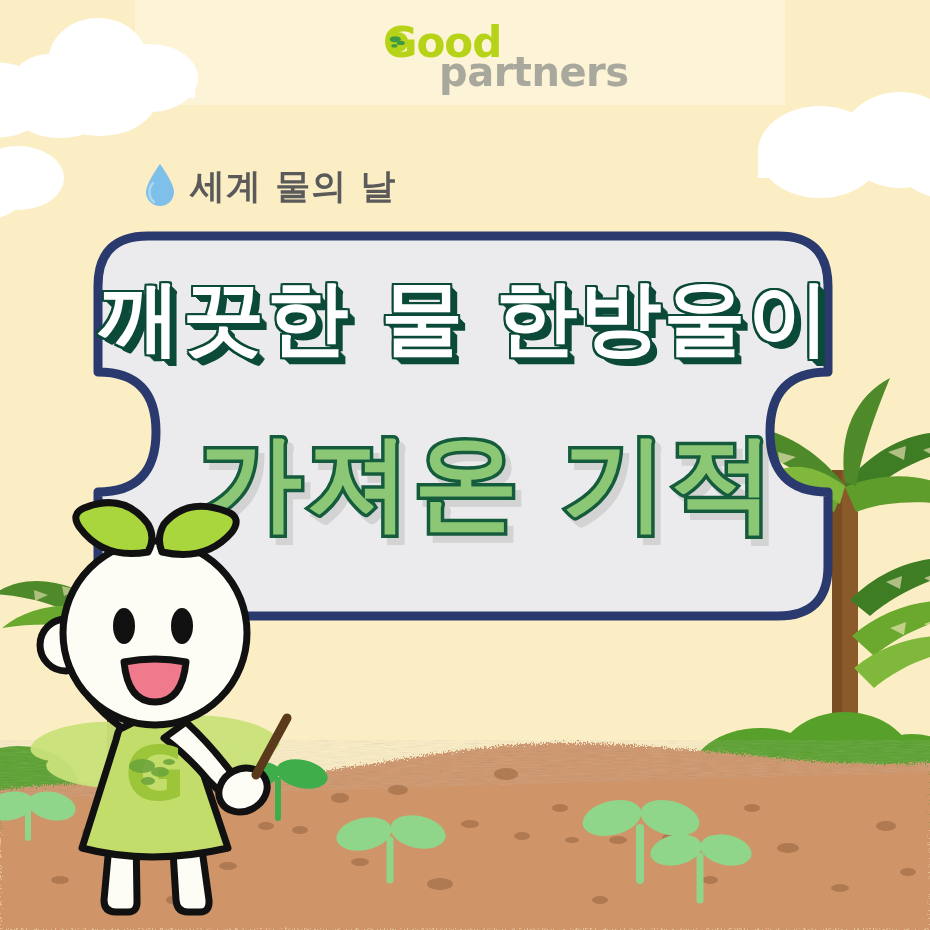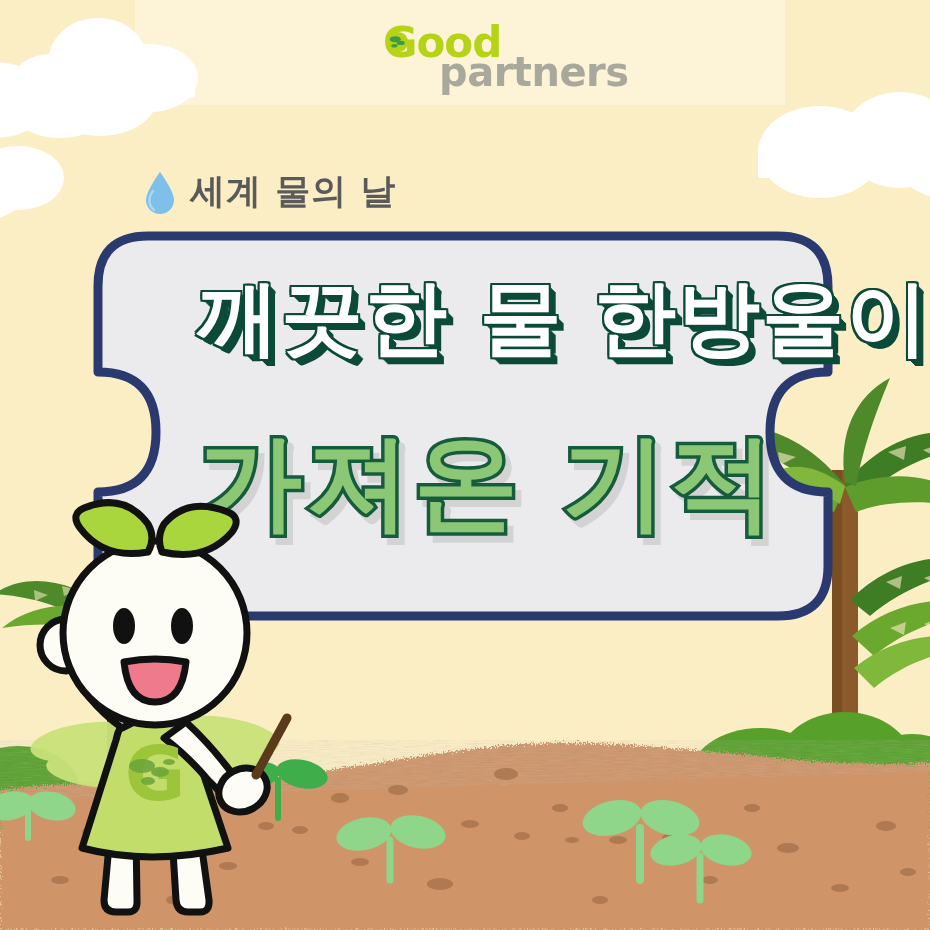--- a/index.html
+++ b/index.html
@@ -24,32 +24,32 @@
     font-size:40px;font-weight:bold;letter-spacing:-0.5px;
     color:#a8a89c;line-height:40px;
     font-family:"DejaVu Sans",sans-serif;
     margin-left:34px;
   }
   .logo-globe{position:absolute;left:22px;top:9px;width:22px;height:22px;}
 
   
   .kicker{
     position:absolute;left:144px;top:163px;
-    display:flex;align-items:flex-end;gap:14px;height:52px;
+    display:flex;align-items:flex-start;gap:14px;height:52px;
   }
   .kicker-drop{width:32px;height:44px;}
   .kicker-text{
     font-size:35px;font-weight:bold;color:#5a5a5a;letter-spacing:1px;
     font-family:"DejaVu Sans",sans-serif;
   }
 
   
   .headline{position:absolute;left:0;top:0;width:930px;height:930px;pointer-events:none;}
   .hl-line1{
-    position:absolute;left:0;top:268px;width:930px;text-align:right;
+    position:absolute;left:0;top:268px;width:930px;text-align:center;
     font-size:82px;font-weight:bold;line-height:100px;letter-spacing:2px;
     color:#ffffff;
     font-family:"DejaVu Sans",sans-serif;
     text-shadow:
       7px 7px 0 #0b4a38, 6px 6px 0 #0b4a38, 5px 5px 0 #0b4a38,
       4px 4px 0 #0b4a38, 3px 3px 0 #0b4a38, 2px 2px 0 #0b4a38,
       1px 1px 0 #0b4a38,
       -2px 0 0 #0b4a38, 2px 0 0 #0b4a38, 0 -2px 0 #0b4a38, 0 2px 0 #0b4a38,
       -2px -2px 0 #0b4a38, 2px -2px 0 #0b4a38, -2px 2px 0 #0b4a38;
   }

